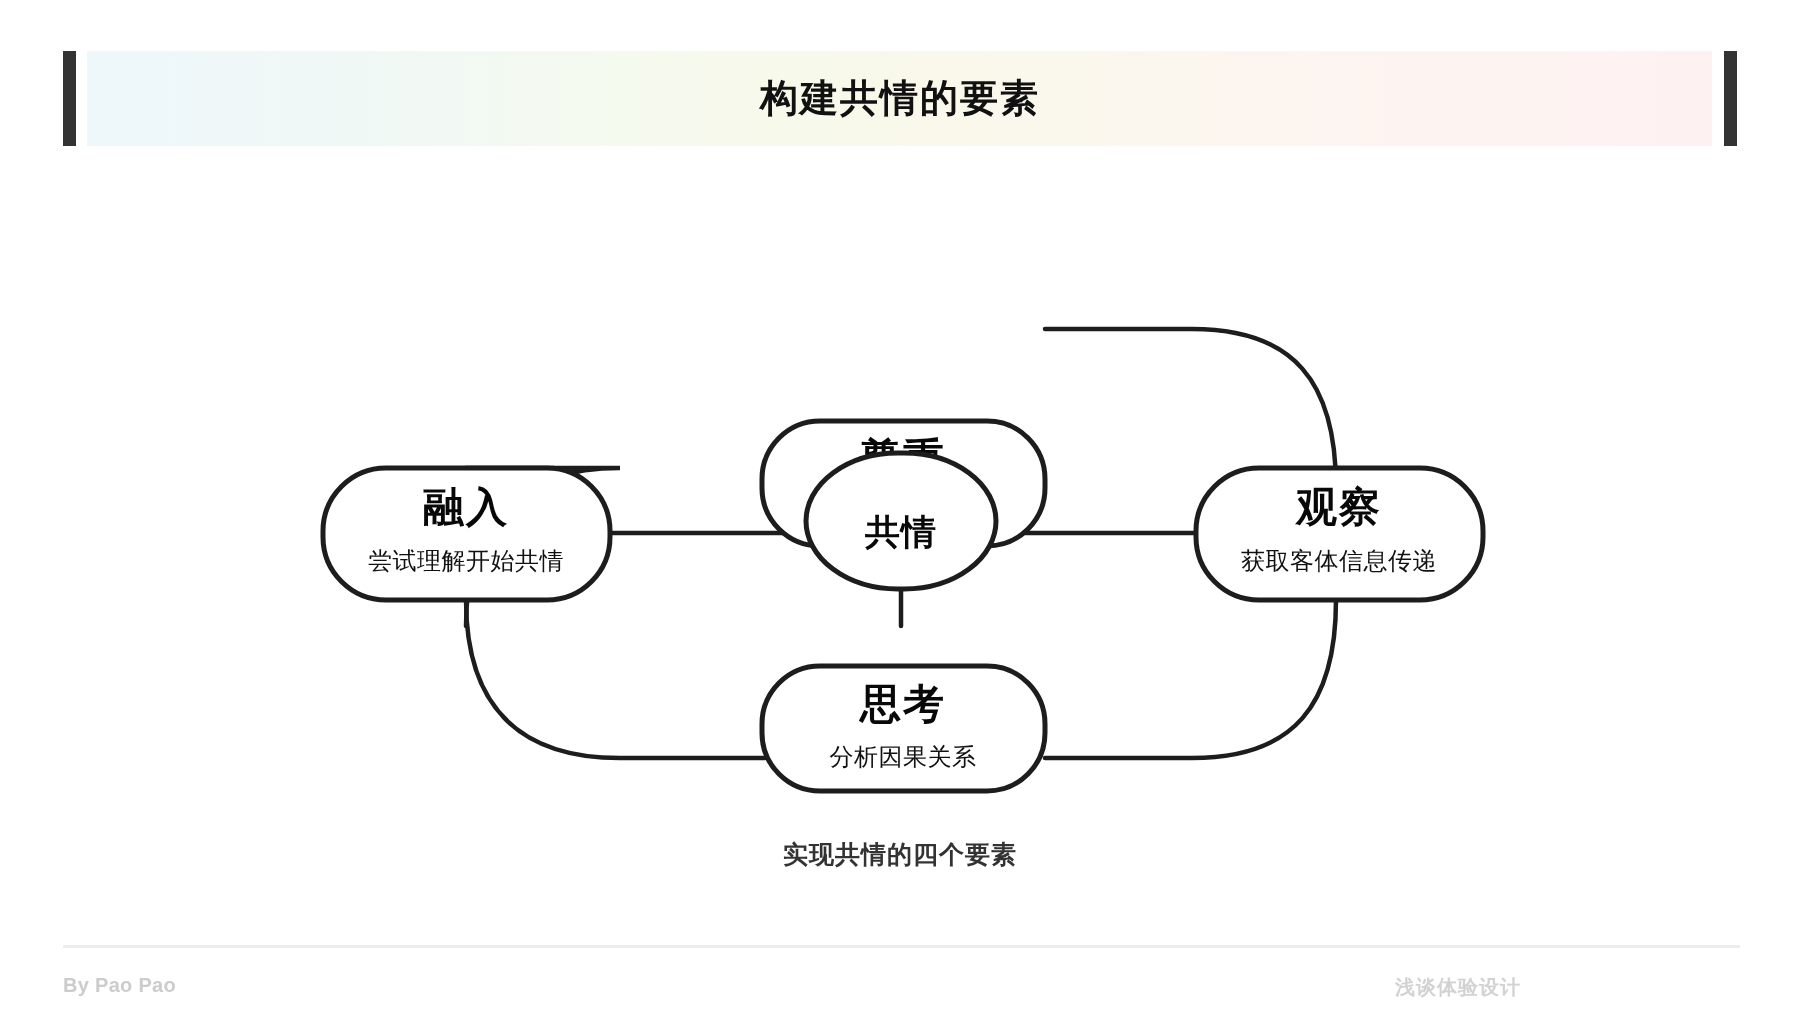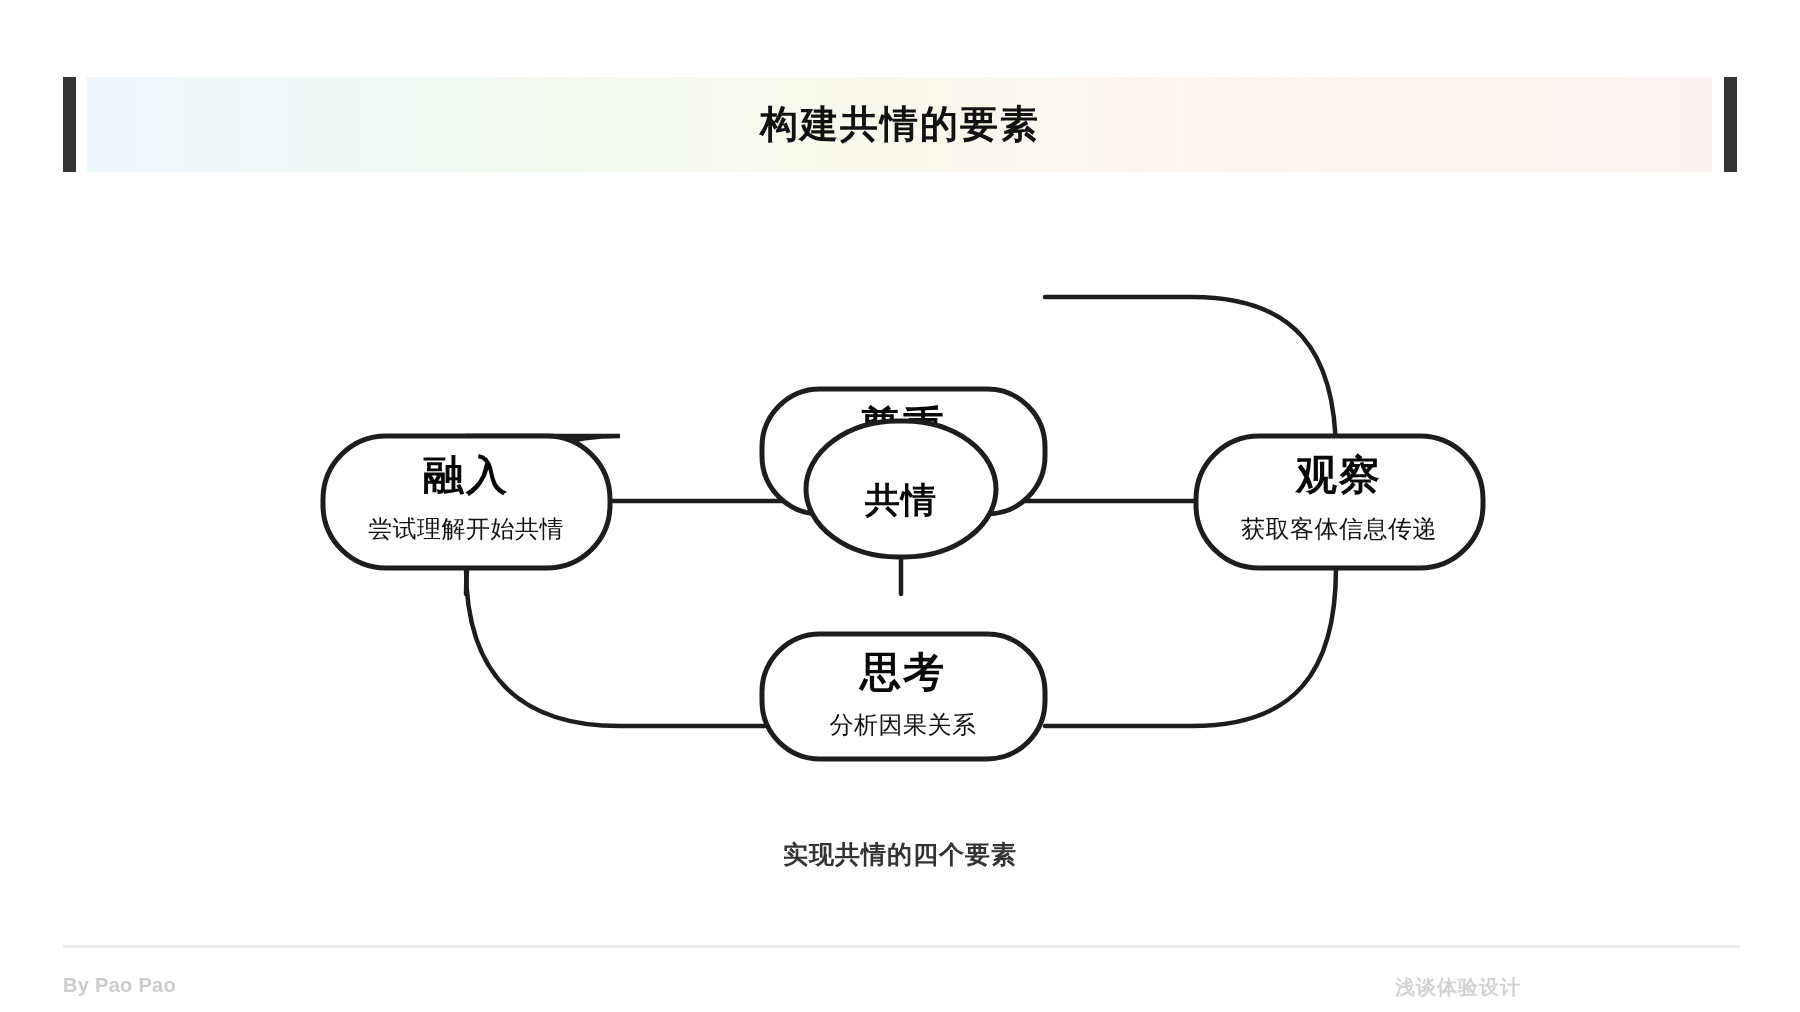--- a/index.html
+++ b/index.html
@@ -15,21 +15,20 @@
     position: relative;
   }
 
   
   #header {
     position: absolute;
     left: 0;
     top: 0;
     width: 1800px;
     height: 160px;
-    margin-top: 26px;
   }
   #header-band {
     position: absolute;
     left: 87px;
     top: 51px;
     width: 1625px;
     height: 95px;
     background: linear-gradient(90deg,
       #eef7fb 0%,
       #f0f8f6 16%,
@@ -60,21 +59,21 @@
     font-weight: bold;
     letter-spacing: 2px;
     color: #111111;
     white-space: nowrap;
   }
 
   
   #diagram-wrap {
     position: absolute;
     left: 0;
-    top: 144px;
+    top: 176px;
     width: 1692px;
     height: 700px;
   }
   #diagram-svg {
     position: absolute;
     left: 0;
     top: 0;
     width: 1800px;
     height: 700px;
   }

